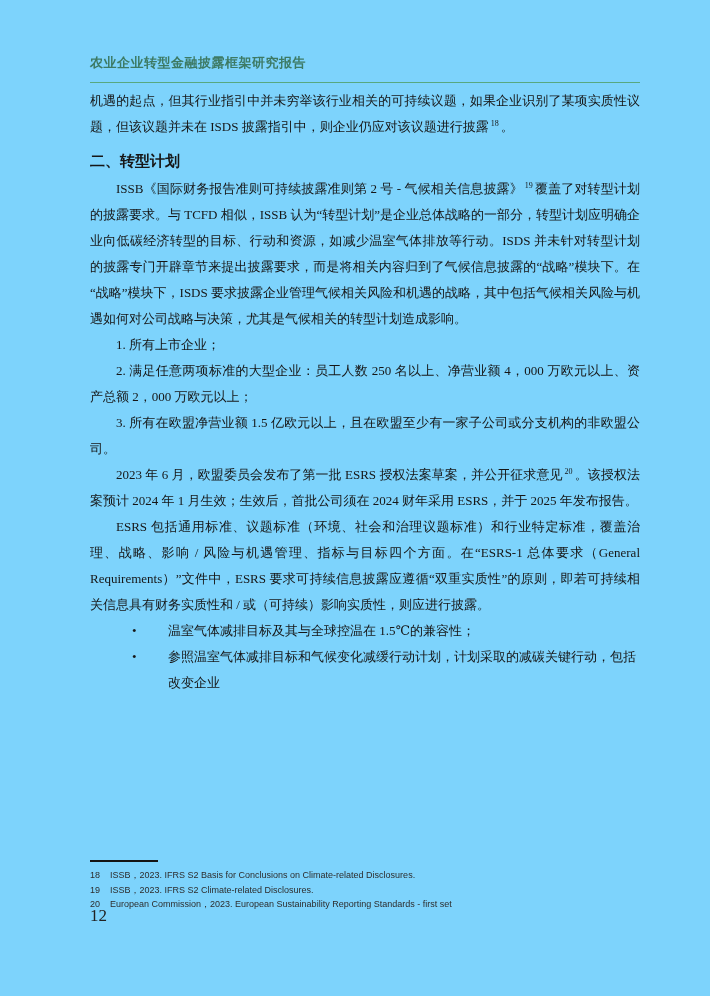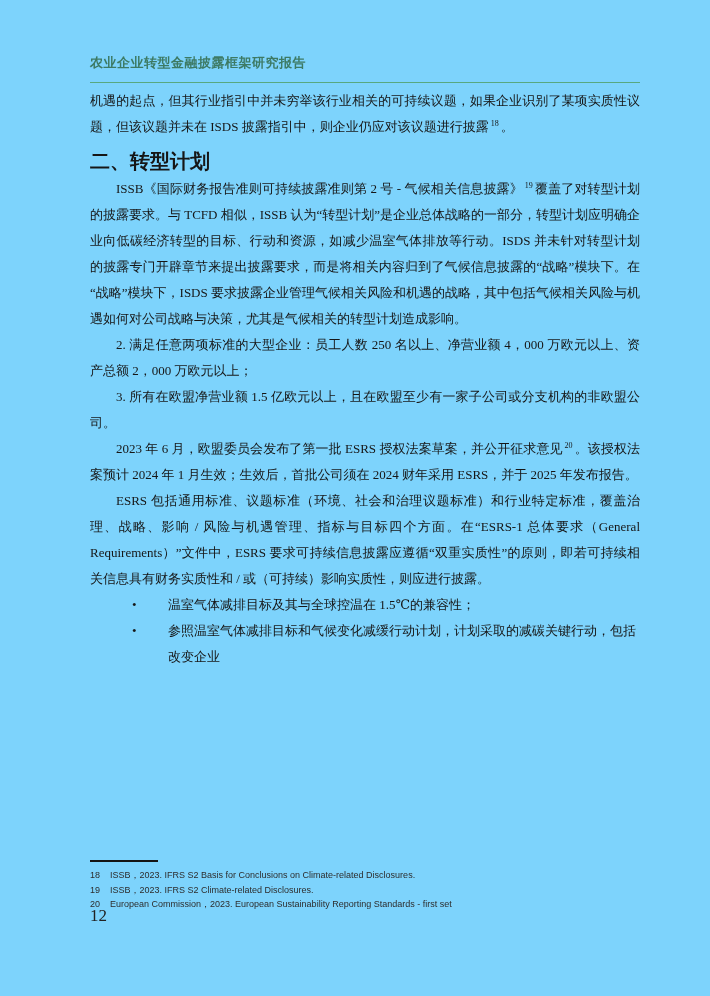--- a/index.html
+++ b/index.html
@@ -34,21 +34,21 @@
     width: 550px;
   }
   .blk {
     font-size: 13px;
     line-height: 26px;
     text-align: justify;
   }
   .blk.paragraph { text-indent: 2em; }
   .blk.paragraph.noindent { text-indent: 0; }
   .blk.heading2 {
-    font-size: 20px;
+    font-size: 15px;
     font-weight: bold;
     line-height: 26px;
     margin: 8px 0 2px 0;
     text-align: left;
   }
   .blk.section-title {
     font-size: 17px;
     font-weight: bold;
     line-height: 28px;
     margin: 4px 0 2px 0;
@@ -109,20 +109,21 @@
 <div class="page">
 
   <header class="doc-header">
     <div class="doc-header-title">农业企业转型金融披露框架研究报告</div>
   </header>
 
   <main class="doc-body">
       <div class="blk paragraph noindent">机遇的起点，但其行业指引中并未穷举该行业相关的可持续议题，如果企业识别了某项实质性议题，但该议题并未在 ISDS 披露指引中，则企业仍应对该议题进行披露<sup class="fnref">18</sup>。</div>
       <div class="blk heading2">二、转型计划</div>
       <div class="blk paragraph">ISSB《国际财务报告准则可持续披露准则第 2 号 - 气候相关信息披露》<sup class="fnref">19</sup>覆盖了对转型计划的披露要求。与 TCFD 相似，ISSB 认为“转型计划”是企业总体战略的一部分，转型计划应明确企业向低碳经济转型的目标、行动和资源，如减少温室气体排放等行动。ISDS 并未针对转型计划的披露专门开辟章节来提出披露要求，而是将相关内容归到了气候信息披露的“战略”模块下。在“战略”模块下，ISDS 要求披露企业管理气候相关风险和机遇的战略，其中包括气候相关风险与机遇如何对公司战略与决策，尤其是气候相关的转型计划造成影响。</div>
+      <div class="blk paragraph">1. 所有上市企业；</div>
       <div class="blk paragraph">2. 满足任意两项标准的大型企业：员工人数 250 名以上、净营业额 4，000 万欧元以上、资产总额 2，000 万欧元以上；</div>
       <div class="blk paragraph">3. 所有在欧盟净营业额 1.5 亿欧元以上，且在欧盟至少有一家子公司或分支机构的非欧盟公司。</div>
       <div class="blk paragraph">2023 年 6 月，欧盟委员会发布了第一批 ESRS 授权法案草案，并公开征求意见<sup class="fnref">20</sup>。该授权法案预计 2024 年 1 月生效；生效后，首批公司须在 2024 财年采用 ESRS，并于 2025 年发布报告。</div>
       <div class="blk paragraph">ESRS 包括通用标准、议题标准（环境、社会和治理议题标准）和行业特定标准，覆盖治理、战略、影响 / 风险与机遇管理、指标与目标四个方面。在“ESRS-1 总体要求（General Requirements）”文件中，ESRS 要求可持续信息披露应遵循“双重实质性”的原则，即若可持续相关信息具有财务实质性和 / 或（可持续）影响实质性，则应进行披露。</div>
       <div class="blk bullet"><span class="marker">•</span>温室气体减排目标及其与全球控温在 1.5℃的兼容性；</div>
       <div class="blk bullet"><span class="marker">•</span>参照温室气体减排目标和气候变化减缓行动计划，计划采取的减碳关键行动，包括改变企业</div>
     </main>
 
   <section class="footnotes">
     <div class="fn-sep"></div>

